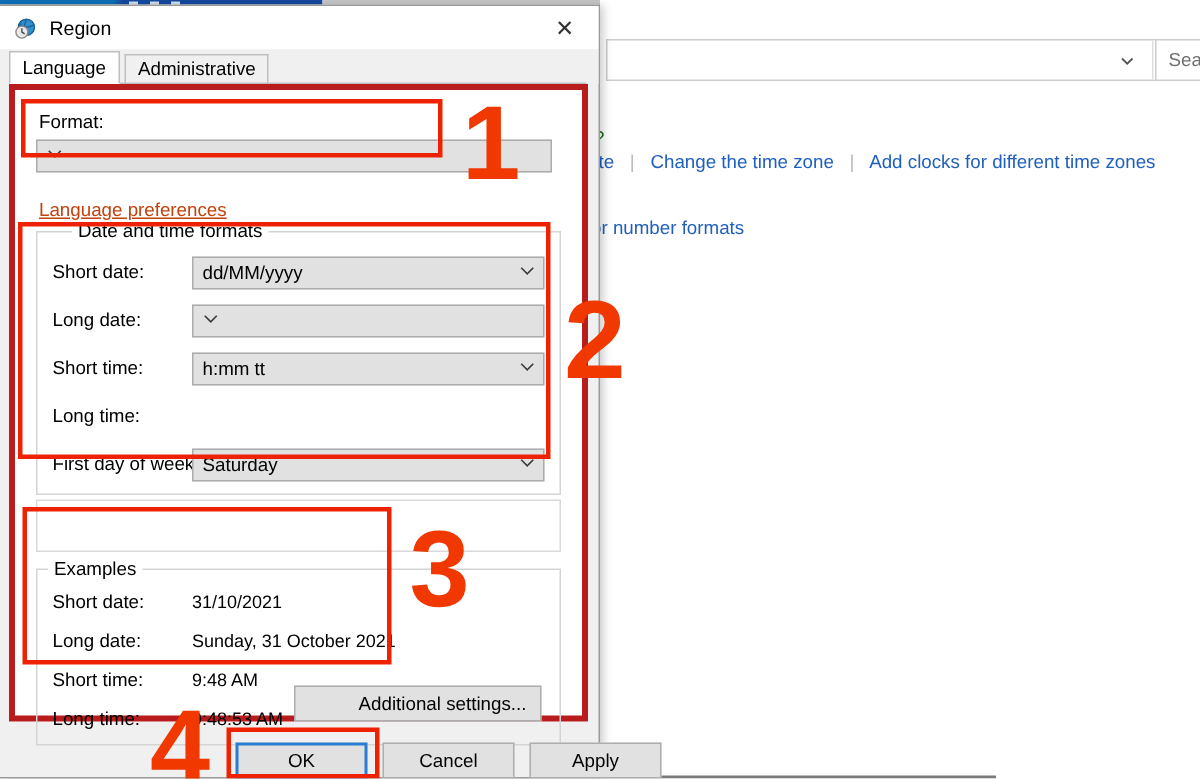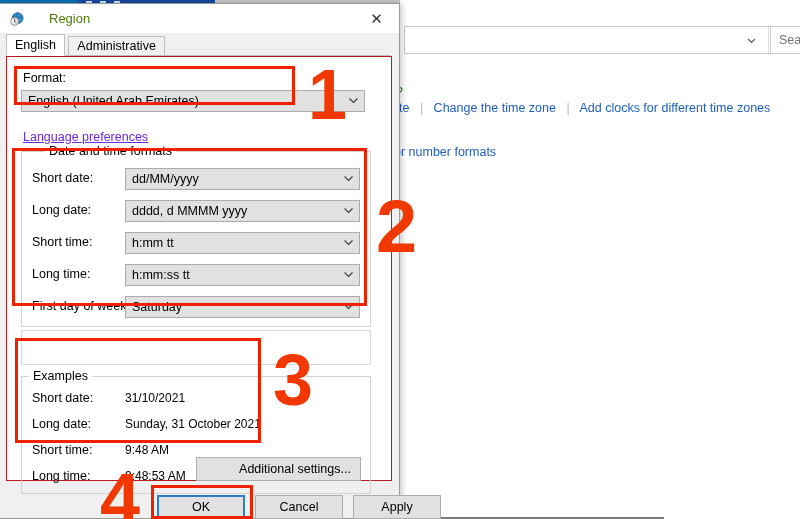--- a/index.html
+++ b/index.html
@@ -123,23 +123,23 @@
     background: #ffffff;
     display: flex;
     align-items: center;
   }
   #dlg-icon {
     width: 16px; height: 16px;
     margin-left: 9px;
     position: relative;
   }
   #dlg-title {
-    margin-left: 24px;
+    margin-left: 8px;
     font-size: 13px;
-    color: #4d7c0f;
+    color: #000000;
   }
   #dlg-close {
     position: absolute;
     right: 0; top: 0;
     width: 45px; height: 29px;
     display: flex;
     align-items: center;
     justify-content: center;
     font-size: 15px;
     color: #333333;
@@ -185,21 +185,21 @@
     height: 21px;
     line-height: 19px;
   }
 
   
   #dlg-page {
     position: absolute;
     left: 6px; top: 52px;
     width: 386px; height: 425px;
     background: #ffffff;
-    border: 1px solid #b91c1c;
+    border: 4px solid #b91c1c;
     box-sizing: border-box;
   }
 
   .label { font-size: 12.5px; color: #000000; }
 
   
   #format-label {
     position: absolute; left: 16px; top: 14px;
   }
   #format-combo {
@@ -222,21 +222,21 @@
     text-align: center;
     font-size: 10px;
     color: #3a3a3a;
     font-family: "DejaVu Sans", sans-serif;
   }
 
   #lang-pref-link {
     position: absolute;
     left: 16px; top: 73px;
     font-size: 12.5px;
-    color: #6d28d9;
+    color: #c2410c;
     text-decoration: underline;
   }
 
   
   #dt-group {
     position: absolute;
     left: 14px; top: 94px;
     width: 350px; height: 176px;
     border: 1px solid #d4d4d4;
     box-sizing: border-box;
@@ -438,30 +438,29 @@
         <path d="M5.2 3.2 Q4.0 6.0 5.6 9.4 L3.6 10.0" fill="#6bbde8" stroke="#1d5f8f" stroke-width="0.6"></path>
         <circle cx="5.6" cy="10.4" r="4.0" fill="#e9e9e9" stroke="#8a8a8a" stroke-width="0.9"></circle>
         <path d="M5.6 7.8 L5.6 10.4 L7.4 11.6" fill="none" stroke="#444" stroke-width="0.9"></path>
       </svg>
     </span>
     <span id="dlg-title">Region</span>
     <span id="dlg-close">✕</span>
   </div>
 
   <div id="dlg-tabstrip">
-    <span class="tab active">English</span>
+    <span class="tab active">Language</span>
     <span class="tab inactive">Administrative</span>
   </div>
 
   <div id="dlg-page">
 
     <span id="format-label" class="label">Format:</span>
 
     <div id="format-combo">
-      <span class="cb-text">English (United Arab Emirates)</span>
       <span class="cb-arrow">
         <svg width="11" height="9" viewBox="0 0 11 9" aria-hidden="true">
           <path d="M1.5 2.5 L5.5 6.5 L9.5 2.5" fill="none" stroke="#3a3a3a" stroke-width="1.1"></path>
         </svg>
       </span>
     </div>
 
     <span id="lang-pref-link">Language preferences</span>
 
     <div id="dt-group">
@@ -472,49 +471,40 @@
           <span class="cb-arrow">
             <svg width="11" height="9" viewBox="0 0 11 9">
                 <path d="M1.5 2.5 L5.5 6.5 L9.5 2.5" fill="none" stroke="#3a3a3a" stroke-width="1.1"></path>
               </svg>
           </span>
         </span>
       </div>
       <div class="dt-row" style="top:48px">
         <span class="row-label">Long date:</span>
         <span class="dt-combo">
-          <span class="cb-text">dddd, d MMMM yyyy</span>
           <span class="cb-arrow">
             <svg width="11" height="9" viewBox="0 0 11 9">
                 <path d="M1.5 2.5 L5.5 6.5 L9.5 2.5" fill="none" stroke="#3a3a3a" stroke-width="1.1"></path>
               </svg>
           </span>
         </span>
       </div>
       <div class="dt-row" style="top:80px">
         <span class="row-label">Short time:</span>
         <span class="dt-combo">
           <span class="cb-text">h:mm tt</span>
           <span class="cb-arrow">
             <svg width="11" height="9" viewBox="0 0 11 9">
                 <path d="M1.5 2.5 L5.5 6.5 L9.5 2.5" fill="none" stroke="#3a3a3a" stroke-width="1.1"></path>
               </svg>
           </span>
         </span>
       </div>
       <div class="dt-row" style="top:112px">
         <span class="row-label">Long time:</span>
-        <span class="dt-combo">
-          <span class="cb-text">h:mm:ss tt</span>
-          <span class="cb-arrow">
-            <svg width="11" height="9" viewBox="0 0 11 9">
-                <path d="M1.5 2.5 L5.5 6.5 L9.5 2.5" fill="none" stroke="#3a3a3a" stroke-width="1.1"></path>
-              </svg>
-          </span>
-        </span>
       </div>
       <div class="dt-row" style="top:144px">
         <span class="row-label">First day of week:</span>
         <span class="dt-combo">
           <span class="cb-text">Saturday</span>
           <span class="cb-arrow">
             <svg width="11" height="9" viewBox="0 0 11 9">
                 <path d="M1.5 2.5 L5.5 6.5 L9.5 2.5" fill="none" stroke="#3a3a3a" stroke-width="1.1"></path>
               </svg>
           </span>

